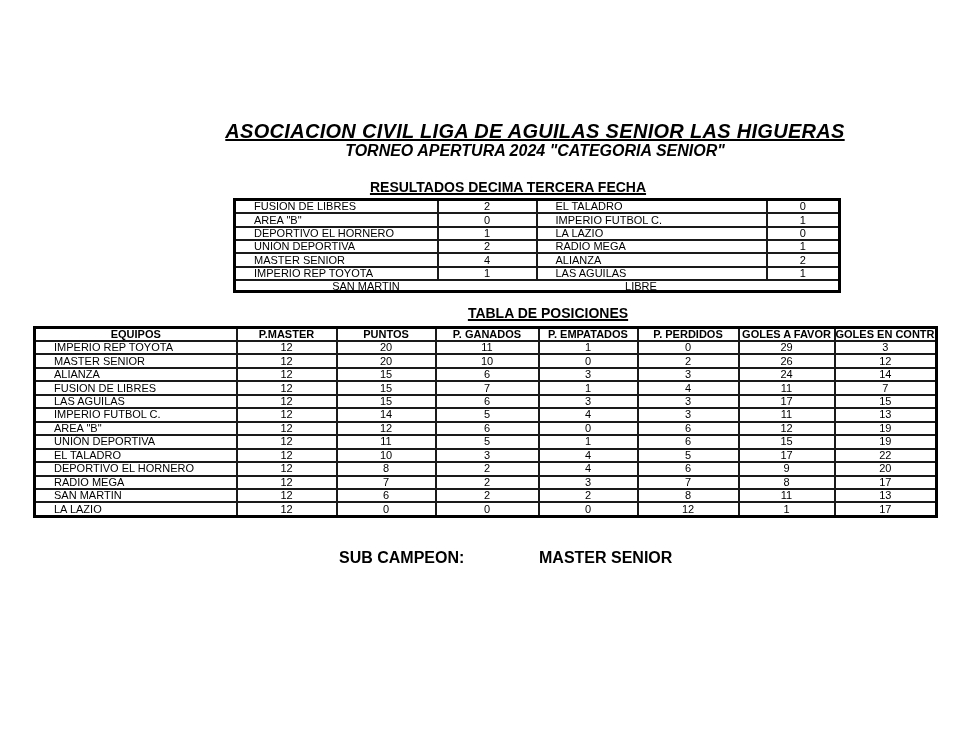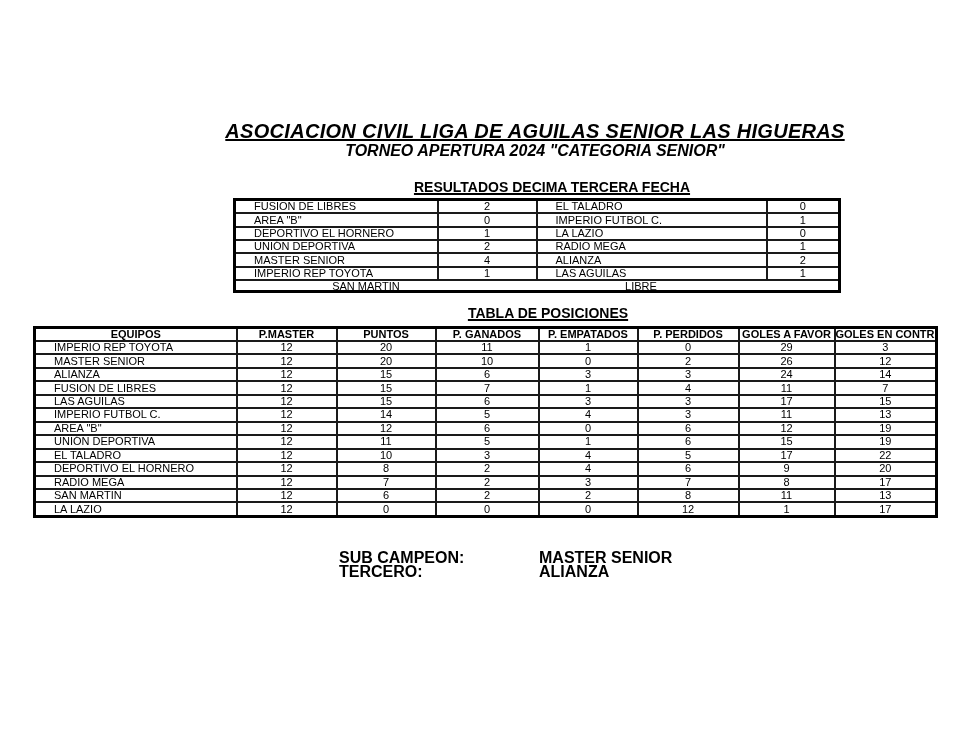--- a/index.html
+++ b/index.html
@@ -19,21 +19,21 @@
   }
   .doc-subtitle {
     left:535px; top:142px; transform:translateX(-50%);
     font-size:16px; font-weight:bold; font-style:italic; white-space:nowrap;
   }
   .section-heading {
     transform:translateX(-50%);
     font-size:14px; font-weight:bold; text-decoration:underline;
     text-decoration-thickness:2px; white-space:nowrap;
   }
-  .results-heading { left:552px; top:179px; }
+  .results-heading { left:508px; top:179px; }
   .standings-heading { left:548px; top:305px; }
 
   
   table { border-collapse:collapse; table-layout:fixed; }
   td, th {
     border:2px solid #1a1a1a;
     font-size:11px; line-height:11px; height:11px;
     overflow:hidden; white-space:nowrap;
     text-align:center; vertical-align:middle; font-weight:normal;
   }
@@ -313,17 +313,13 @@
 </table>
 
 <div class="abs podium">
 
 
     <div class="podium-row">
       <span class="podium-label">SUB CAMPEON:</span>
       <span class="podium-value">MASTER SENIOR</span>
     </div>
 
-    <div class="podium-row">
-      <span class="podium-label">TERCERO:</span>
-      <span class="podium-value">ALIANZA</span>
-    </div>
   </div>
 
 </body></html>

